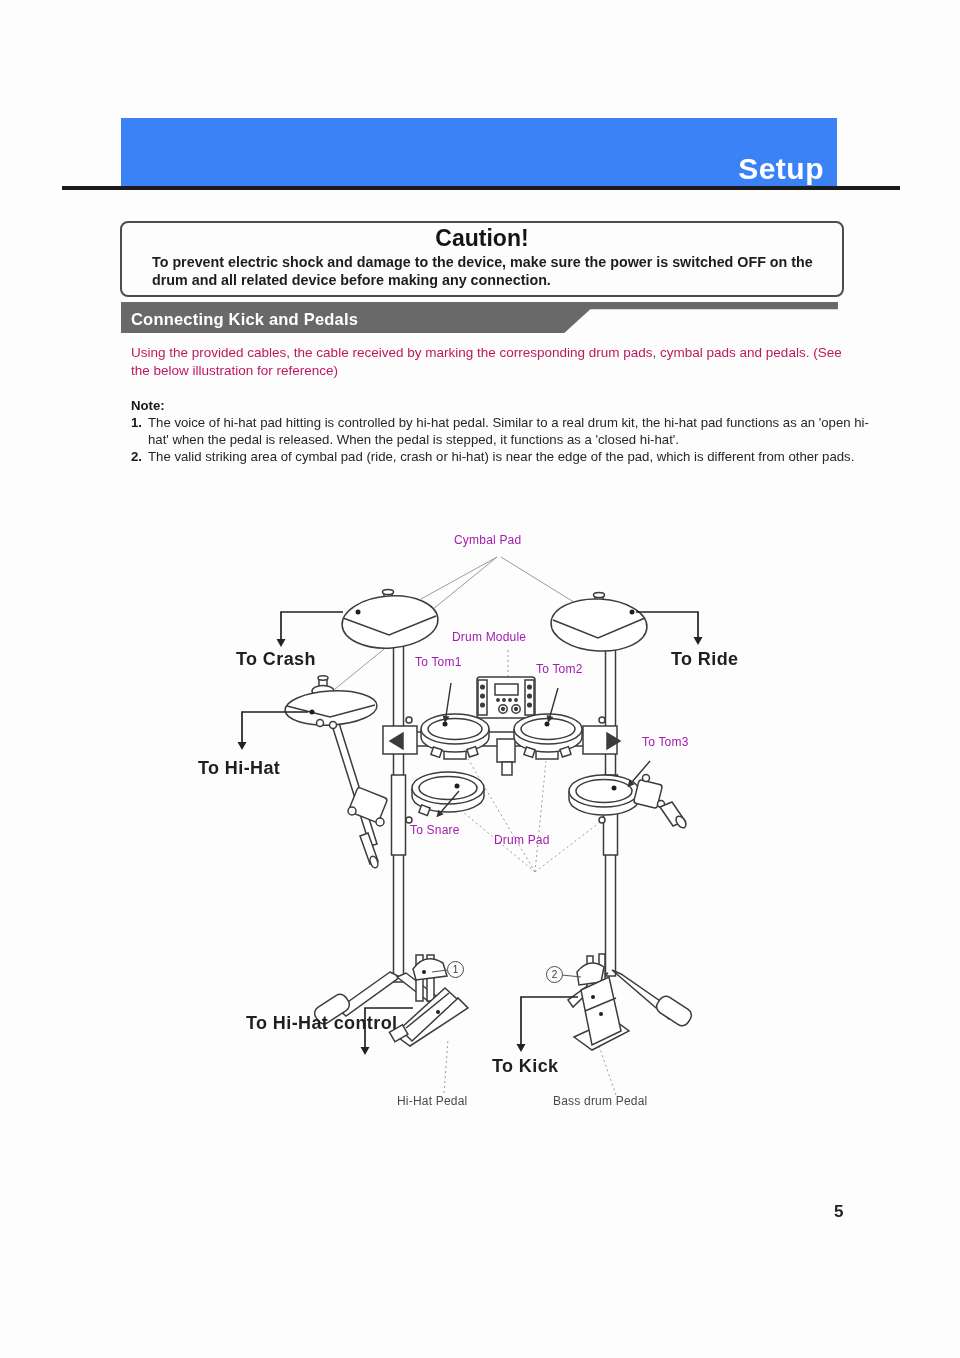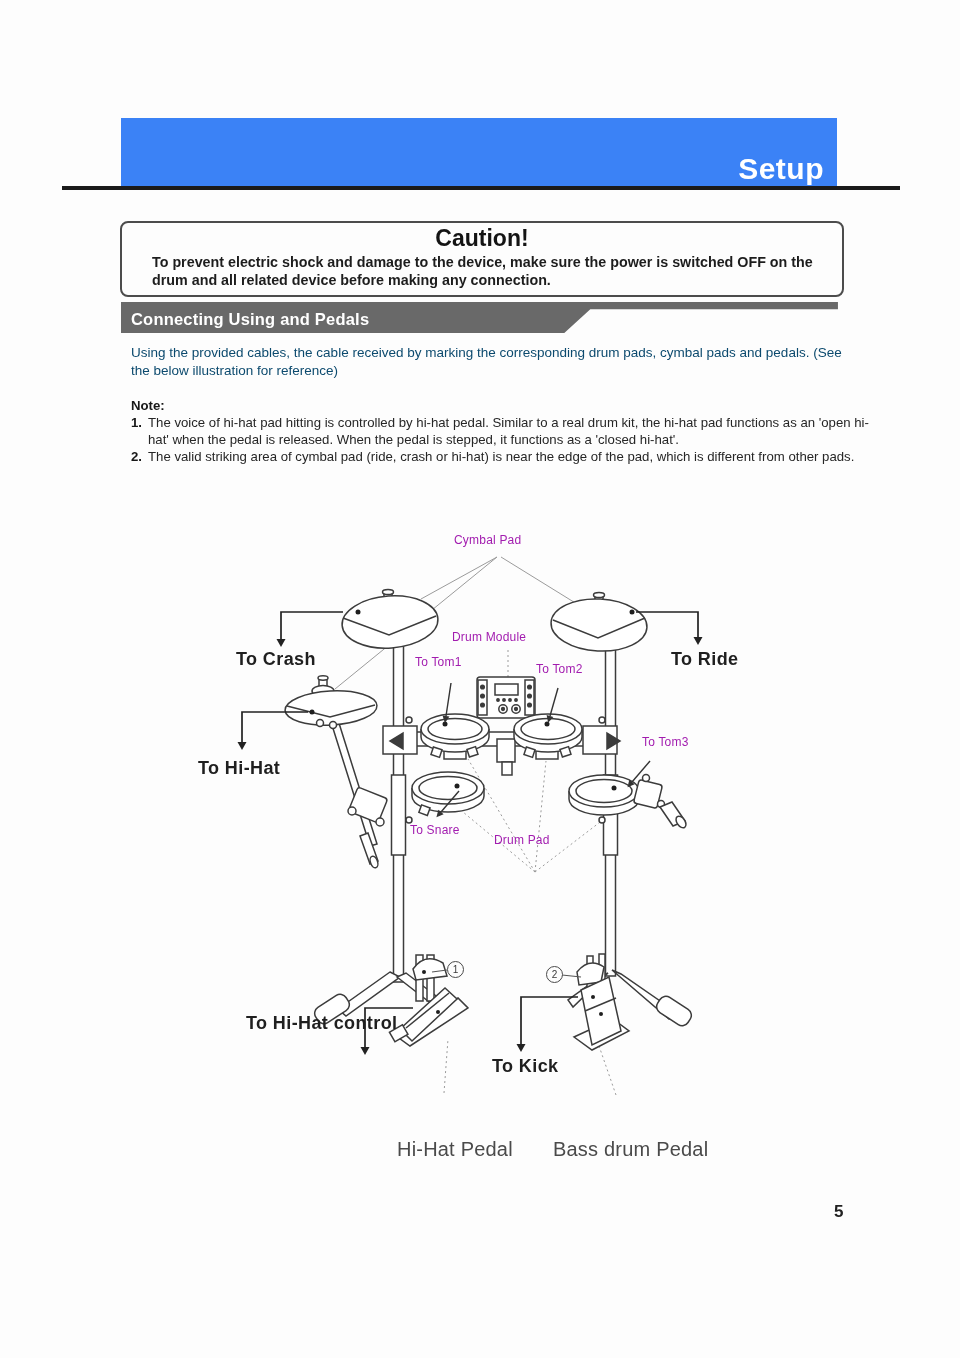--- a/index.html
+++ b/index.html
@@ -20,50 +20,50 @@
   .caution-body{font-weight:bold;font-size:14.3px;line-height:18px;padding:1px 18px 0 30px;color:#1d1d1d;}
 
   
   .section-bar{left:121px;top:302px;width:722px;height:31px;background:#696969;
     -webkit-clip-path:polygon(0 0,99.3% 0,99.3% 23%,65% 23%,61.4% 100%,0 100%);
     clip-path:polygon(0 0,99.3% 0,99.3% 23%,65% 23%,61.4% 100%,0 100%);
     display:flex;align-items:flex-end;}
   .section-title{color:#fff;font-weight:bold;font-size:16.5px;padding:0 0 4px 10px;letter-spacing:.2px;}
 
   
-  .intro{left:131px;top:344px;width:718px;font-size:13.5px;line-height:17.5px;color:#0c4a6e;}
+  .intro{left:131px;top:344px;width:718px;font-size:13.5px;line-height:17.5px;color:#be185d;}
   .note{left:131px;top:397px;width:744px;font-size:13.2px;line-height:17px;color:#262626;}
   .note-label{font-weight:bold;color:#171717;}
   .note-item{display:flex;}
   .note-num{font-weight:bold;flex:none;width:17px;color:#171717;}
   .note-text{flex:1;}
 
   
   .dlabel{position:absolute;font-size:12px;color:#a21caf;white-space:nowrap;letter-spacing:.2px;}
   .dlabel.b{font-weight:bold;font-size:18px;color:#1f1f1f;letter-spacing:.4px;}
-  .dlabel.pedal{font-size:20px;color:#4a4a4a;margin-top:44px;}
+  .dlabel.pedal{font-size:12px;color:#4a4a4a;}
   .marker{position:absolute;width:15px;height:15px;border:1.5px solid #4a4a4a;border-radius:50%;
           font-size:10px;color:#3a3a3a;display:flex;align-items:center;justify-content:center;background:#fdfdfd;}
   .page-num{left:834px;top:1202px;font-weight:bold;font-size:17px;color:#222;}
 </style>
 </head>
 <body>
 
 <div class="abs header-bar">
   <span class="header-title">Setup</span>
 </div>
 <div class="abs header-rule"></div>
 
 <div class="abs caution">
   <div class="caution-title">Caution!</div>
   <div class="caution-body">To prevent electric shock and damage to the device, make sure the power is switched OFF on the drum and all related device before making any connection.</div>
 </div>
 
 <div class="abs section-bar">
-  <span class="section-title">Connecting Using and Pedals</span>
+  <span class="section-title">Connecting Kick and Pedals</span>
 </div>
 
 <div class="abs intro">Using the provided cables, the cable received by marking the corresponding drum pads, cymbal pads and pedals. (See the below illustration for reference)</div>
 
 <div class="abs note">
   <div class="note-label">Note:</div>
   <div class="note-item">
     <span class="note-num">1.</span>
     <span class="note-text">The voice of hi-hat pad hitting is controlled by hi-hat pedal. Similar to a real drum kit, the hi-hat pad functions as an 'open hi-hat' when the pedal is released. When the pedal is stepped, it functions as a 'closed hi-hat'.</span>
   </div>

